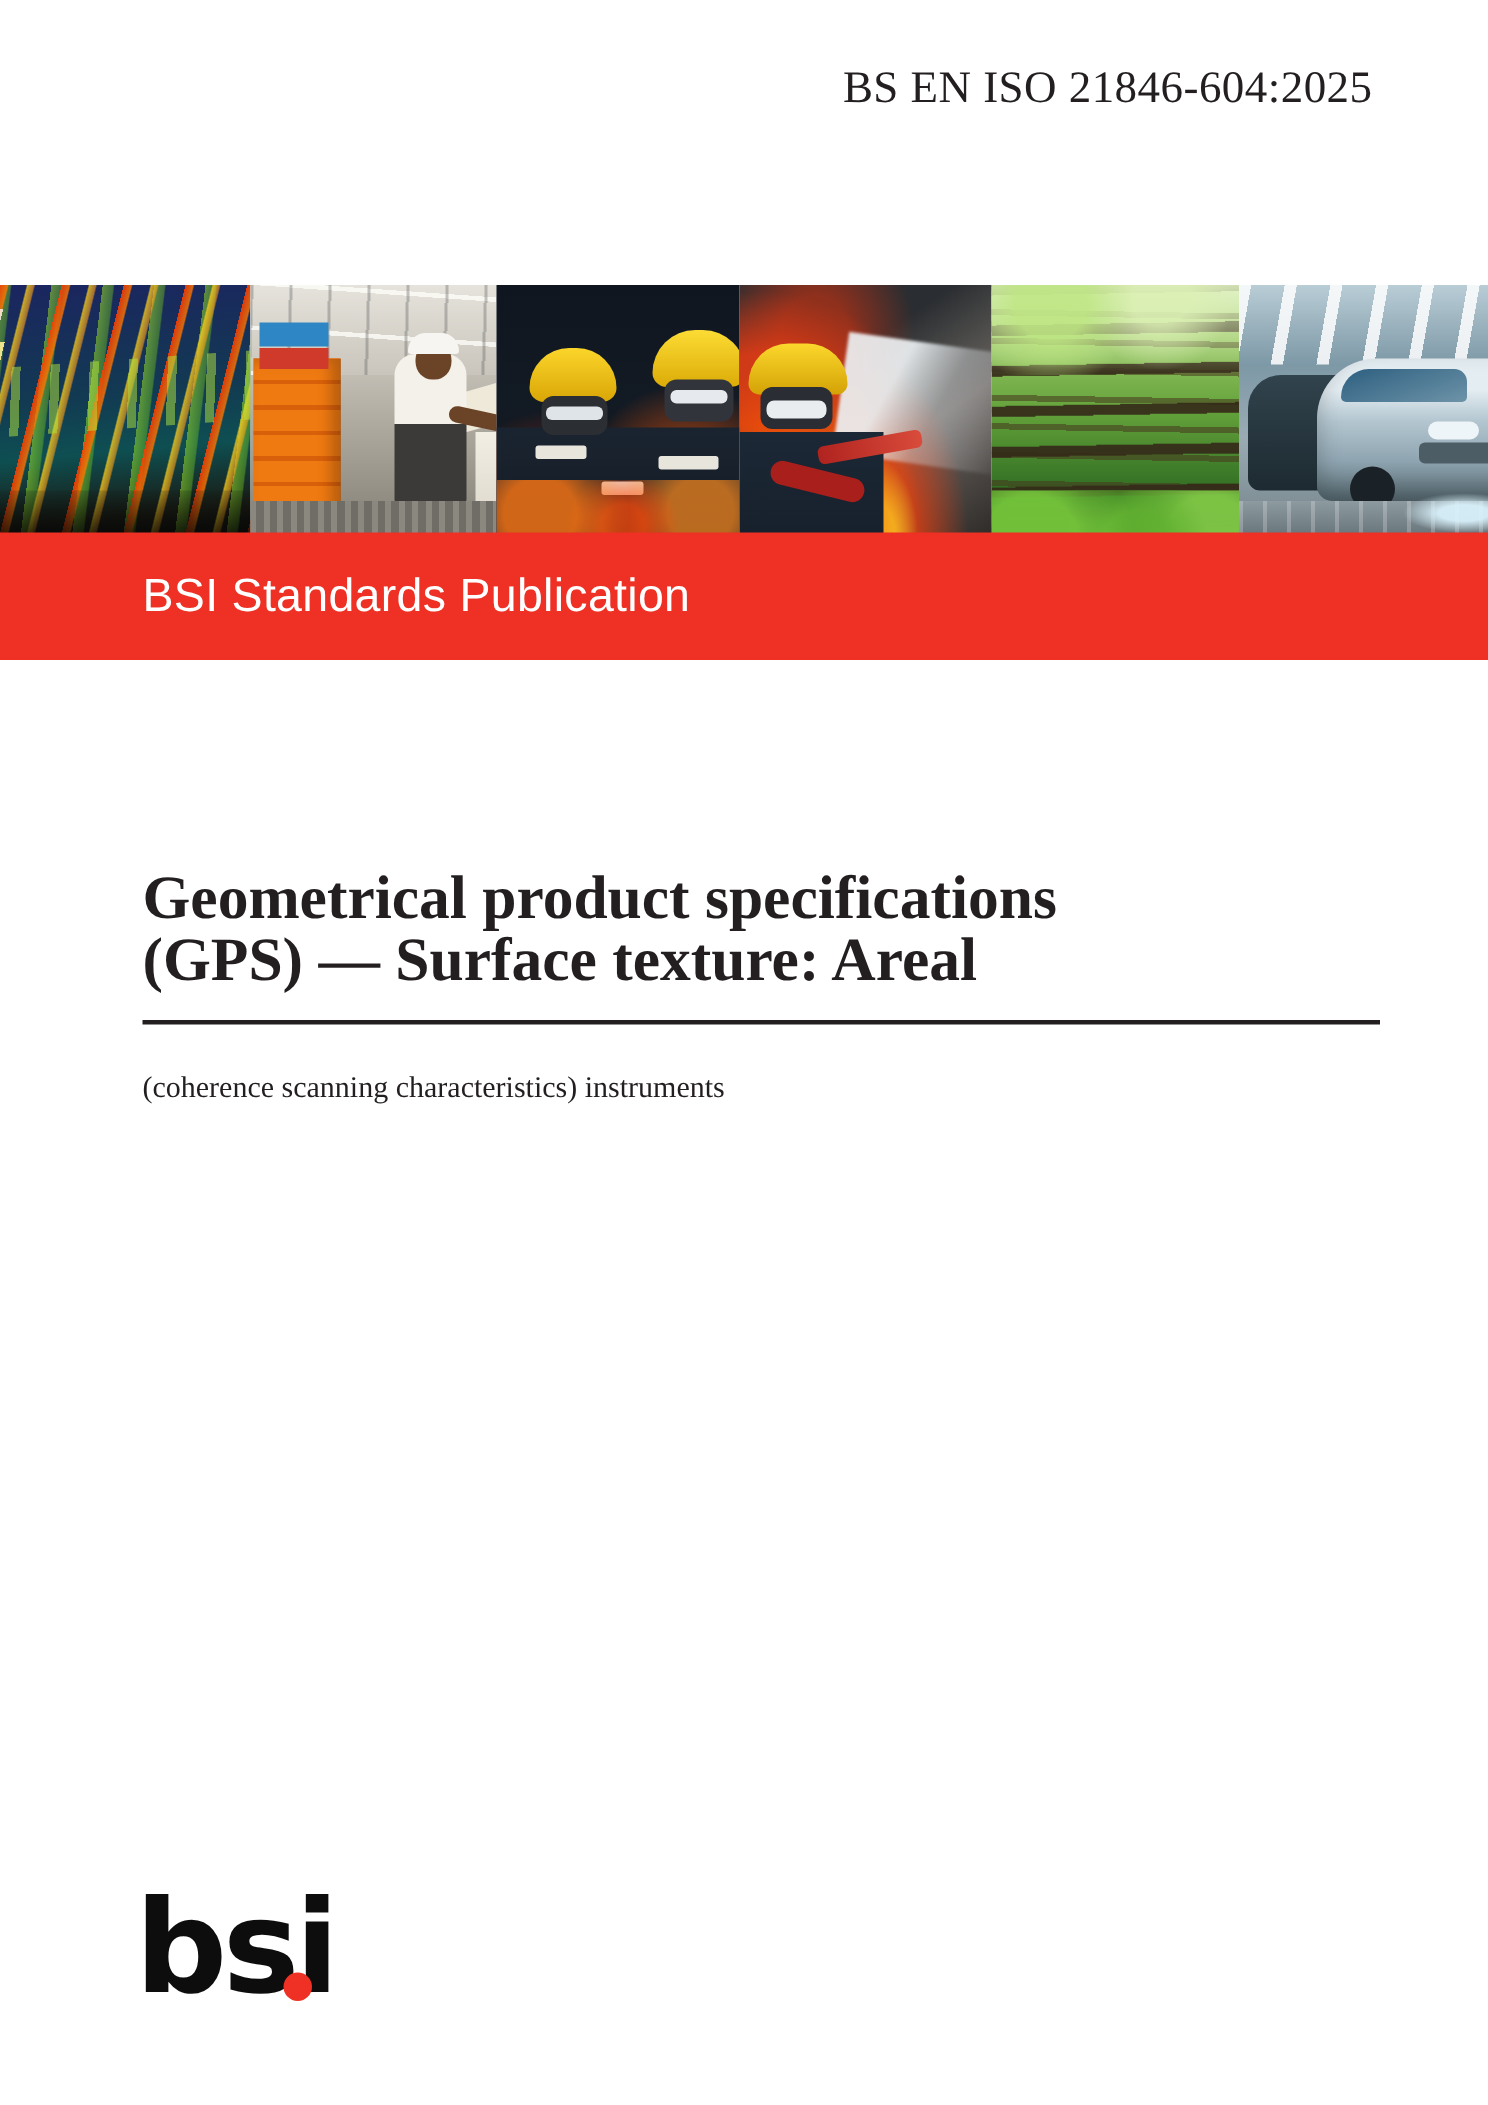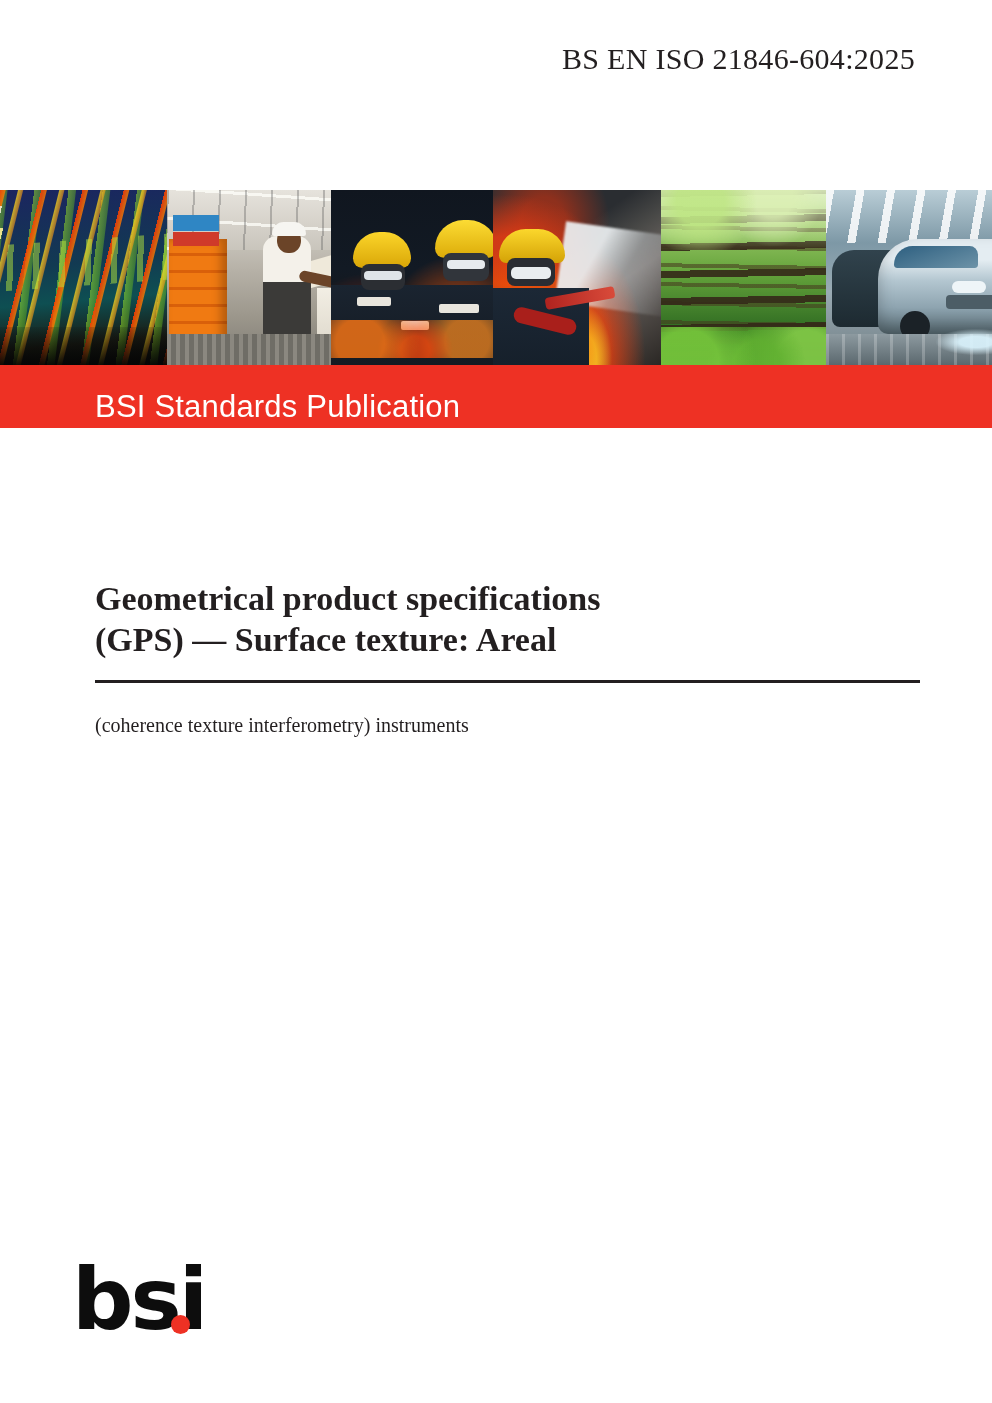--- a/index.html
+++ b/index.html
@@ -325,24 +325,24 @@
       linear-gradient(180deg, #8d9aa0, #5b686e);
   }
   .p6 .glow {
     position: absolute; left: 110px; bottom: 6%; width: 80px; height: 26px;
     background: radial-gradient(ellipse at center, rgba(220,245,255,0.9) 0 30%, rgba(255,255,255,0) 72%);
   }
 
   
   .red-banner {
     position: absolute;
-    top: 365px;
+    top: 355px;
     left: 0;
     width: 992px;
-    height: 63px;
+    height: 85px;
     background: #ee3124;
   }
   .red-banner-text {
     position: absolute;
     left: 95px;
     top: 24px;
     font-family: "Liberation Sans", sans-serif;
     font-size: 31px;
     color: #ffffff;
     letter-spacing: 0.2px;
@@ -351,21 +351,21 @@
   
   .title-block {
     position: absolute;
     left: 95px;
     top: 578px;
     width: 825px;
   }
   .main-title {
     font-family: "Liberation Serif", serif;
     font-weight: bold;
-    font-size: 34px;
+    font-size: 41px;
     line-height: 41px;
     color: #231f20;
     margin: 0;
   }
   .title-rule {
     width: 825px;
     height: 3px;
     background: #231f20;
     margin-top: 20px;
   }
@@ -373,21 +373,21 @@
     font-family: "Liberation Serif", serif;
     font-size: 20px;
     line-height: 32px;
     color: #231f20;
     margin-top: 26px;
   }
 
   
   .bsi-logo {
     position: absolute;
-    left: 72px;
+    left: 90px;
     top: 1256px;
     width: 140px;
     height: 84px;
   }
   .bsi-wordmark {
     font-family: "DejaVu Sans", sans-serif;
     font-weight: bold;
     font-size: 86px;
     line-height: 86px;
     letter-spacing: -3px;
@@ -474,20 +474,20 @@
   <div class="red-banner-text">BSI Standards Publication</div>
 </div>
 
 <div class="title-block">
   <div class="main-title">
     <div>Geometrical product specifications</div>
     <div>(GPS) — Surface texture: Areal</div>
   </div>
   <div class="title-rule"></div>
   <div class="subtitle">
-    <div>(coherence texture interferometry) instruments</div>
+    <div>(coherence scanning characteristics) instruments</div>
   </div>
 </div>
 
 <div class="bsi-logo">
   <div class="bsi-wordmark">bsi</div>
   <div class="bsi-dot"></div>
 </div>
 
 </body></html>

